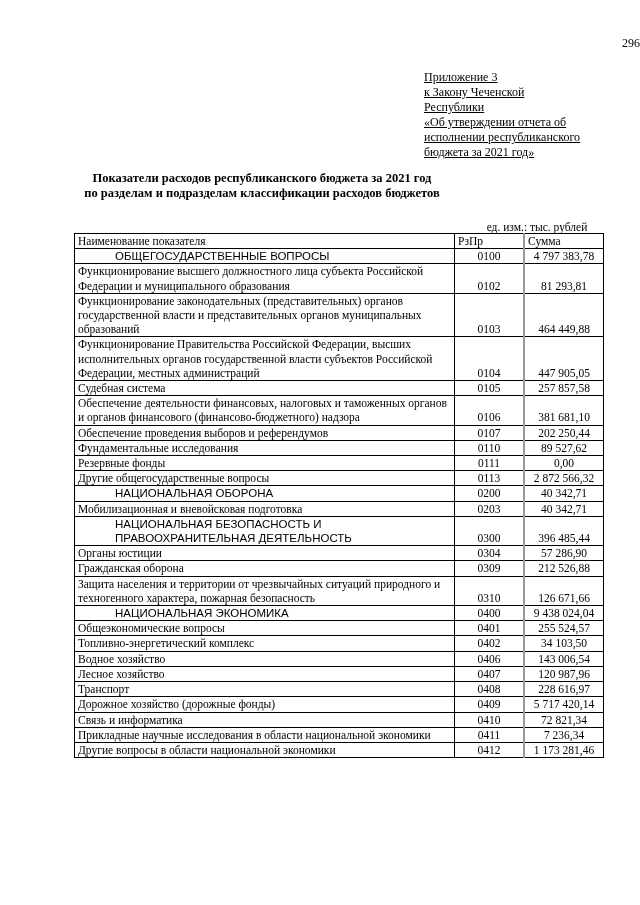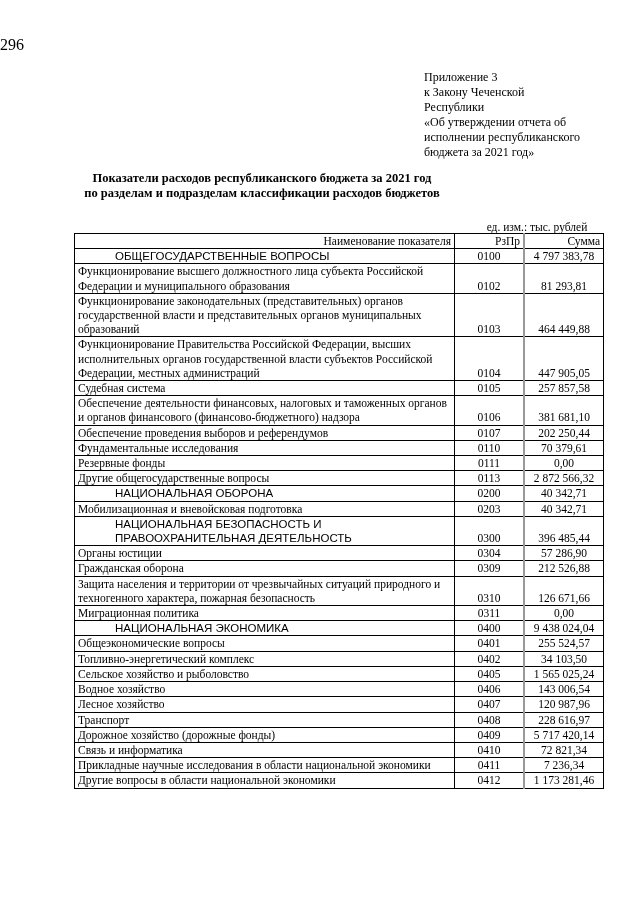--- a/index.html
+++ b/index.html
@@ -1,24 +1,24 @@
 <!DOCTYPE html>
 <html><head>
 <meta charset="utf-8">
 <style>
   html, body { margin:0; padding:0; background:#ffffff; }
   body { width:640px; height:905px; position:relative; overflow:hidden;
          font-family:"Liberation Serif", serif; color:#000; }
-  .page-num { position:absolute; top:36px; left:0; width:640px; text-align:left; font-size:16px; }
-  .appendix { position:absolute; top:70px; left:424px; font-size:12px; line-height:15px; white-space:pre-line; }
+  .page-num { position:absolute; top:36px; left:0; width:640px; text-align:right; font-size:12px; }
+  .appendix { position:absolute; top:70px; left:424px; font-size:12px; line-height:15px; white-space:pre-line;text-decoration:underline; }
   .title { position:absolute; top:171px; left:0; width:524px; text-align:center; font-size:12.5px; font-weight:bold; line-height:15px; }
   .units { position:absolute; top:221px; left:470px; width:134px; text-align:center; font-size:11.5px; }
   table { position:absolute; top:233px; left:74px; width:530px; border-collapse:collapse; font-size:11.5px; }
   td, th { border:1px solid #000; padding:0 3px; line-height:14.2px; vertical-align:bottom; font-weight:normal; }
-  th { text-align:right; }
+  th { text-align:left; }
   td.name { width:336px; text-align:left; }
   td.code { width:62px; text-align:center; border-right:2px solid #999; }
   td.sum { text-align:center; }
   tr.section td.name { font-family:"Liberation Sans", sans-serif; font-size:11.5px;padding-left:40px; }
 </style>
 </head>
 <body>
 
 <div class="page-num">296</div>
 <div class="appendix">Приложение 3
@@ -73,21 +73,21 @@
         <td class="sum">381 681,10</td>
       </tr>
       <tr>
         <td class="name">Обеспечение проведения выборов и референдумов</td>
         <td class="code">0107</td>
         <td class="sum">202 250,44</td>
       </tr>
       <tr>
         <td class="name">Фундаментальные исследования</td>
         <td class="code">0110</td>
-        <td class="sum">70 379,61</td>
+        <td class="sum">89 527,62</td>
       </tr>
       <tr>
         <td class="name">Резервные фонды</td>
         <td class="code">0111</td>
         <td class="sum">0,00</td>
       </tr>
       <tr>
         <td class="name">Другие общегосударственные вопросы</td>
         <td class="code">0113</td>
         <td class="sum">2 872 566,32</td>
@@ -115,44 +115,34 @@
       <tr>
         <td class="name">Гражданская оборона</td>
         <td class="code">0309</td>
         <td class="sum">212 526,88</td>
       </tr>
       <tr>
         <td class="name">Защита населения и территории от чрезвычайных ситуаций природного и техногенного характера, пожарная безопасность</td>
         <td class="code">0310</td>
         <td class="sum">126 671,66</td>
       </tr>
-      <tr>
-        <td class="name">Миграционная политика</td>
-        <td class="code">0311</td>
-        <td class="sum">0,00</td>
-      </tr>
       <tr class="section">
         <td class="name">НАЦИОНАЛЬНАЯ ЭКОНОМИКА</td>
         <td class="code">0400</td>
         <td class="sum">9 438 024,04</td>
       </tr>
       <tr>
         <td class="name">Общеэкономические вопросы</td>
         <td class="code">0401</td>
         <td class="sum">255 524,57</td>
       </tr>
       <tr>
         <td class="name">Топливно-энергетический комплекс</td>
         <td class="code">0402</td>
         <td class="sum">34 103,50</td>
-      </tr>
-      <tr>
-        <td class="name">Сельское хозяйство и рыболовство</td>
-        <td class="code">0405</td>
-        <td class="sum">1 565 025,24</td>
       </tr>
       <tr>
         <td class="name">Водное хозяйство</td>
         <td class="code">0406</td>
         <td class="sum">143 006,54</td>
       </tr>
       <tr>
         <td class="name">Лесное хозяйство</td>
         <td class="code">0407</td>
         <td class="sum">120 987,96</td>

